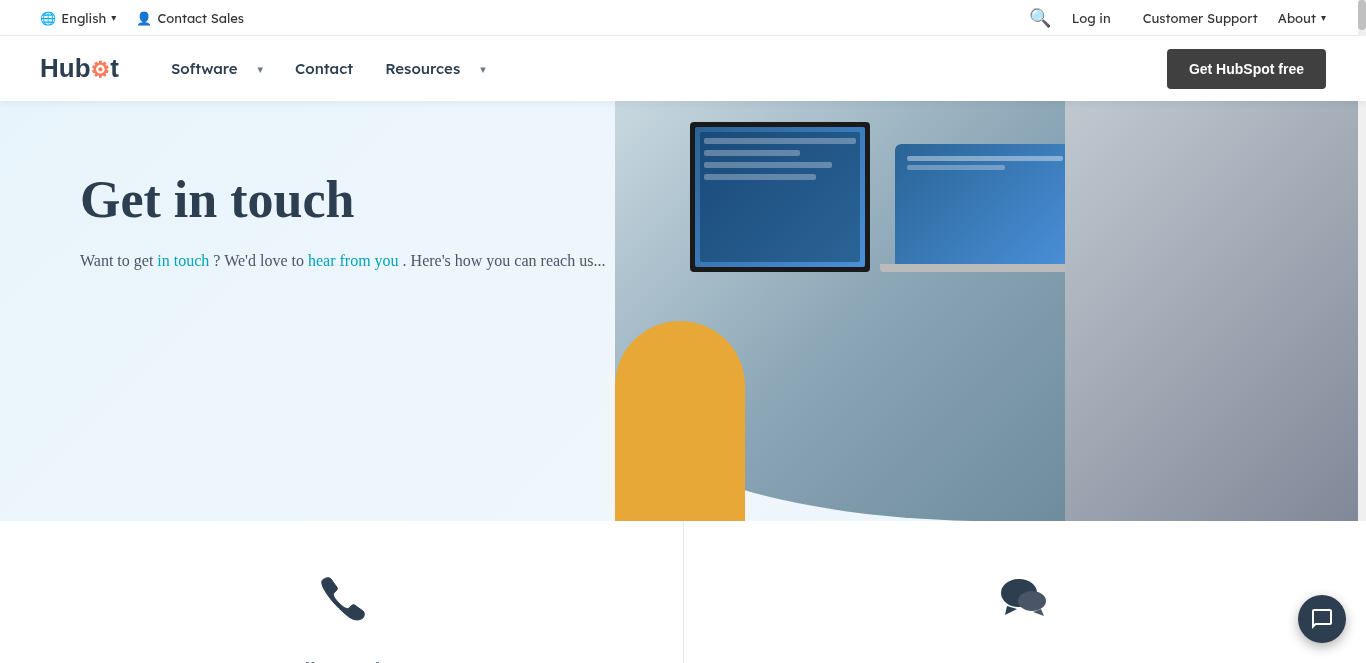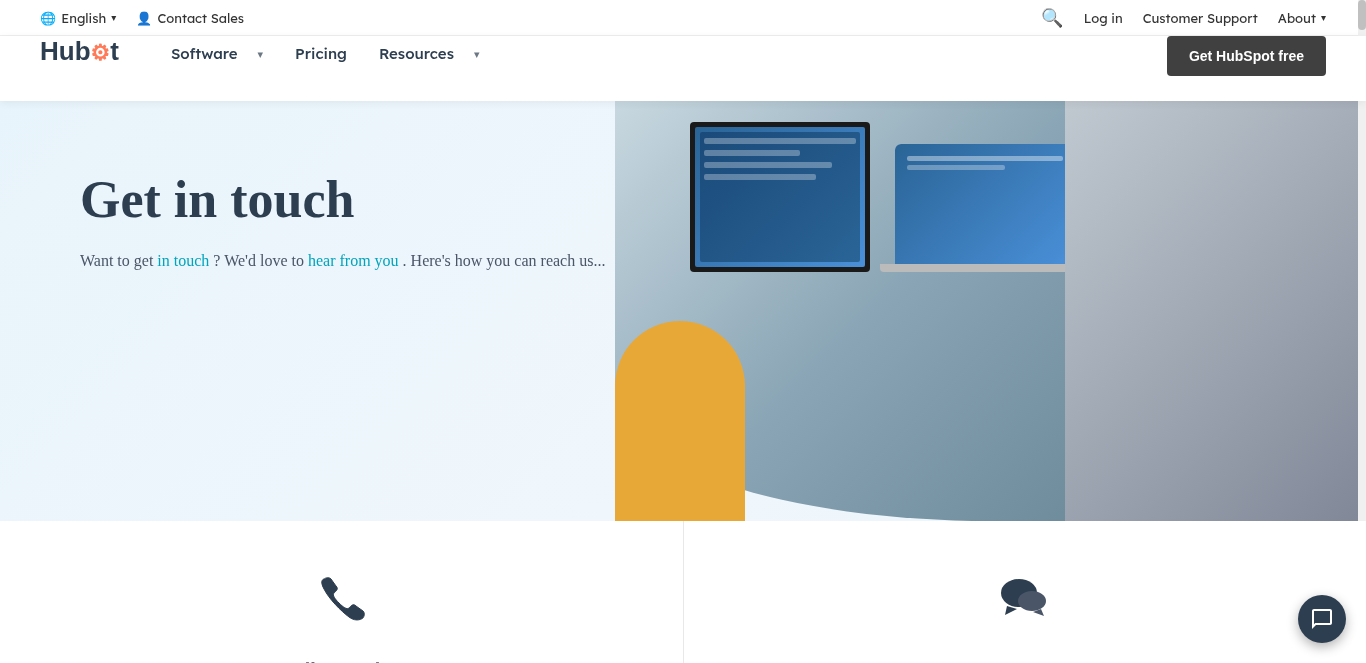--- a/index.html
+++ b/index.html
@@ -18,21 +18,21 @@
     }
     .top-bar-left { display: flex; align-items: center; gap: 20px; }
     .top-bar-right { display: flex; align-items: center; gap: 20px; }
     .top-bar-item { display: flex; align-items: center; gap: 5px; cursor: pointer; color: #333; }
     .chevron-small { font-size: 10px; }
     .search-icon-top { color: #00a4bd; font-size: 18px; cursor: pointer; }
 
     
     .main-nav {
       display: flex;
-      align-items: flex-start;
+      align-items: center;
       padding: 0 40px;
       height: 65px;
       background: #fff;
       box-shadow: 0 2px 8px rgba(0,0,0,0.06);
       position: relative;
       z-index: 10;
     }
     .nav-items { display: flex; align-items: center; gap: 8px; flex: 1; }
     .nav-item {
       display: flex;
@@ -271,21 +271,21 @@
       <span class="chevron-small">▾</span>
     </div>
     <div class="top-bar-item">
       <span>👤</span>
       <span>Contact Sales</span>
     </div>
   </div>
   <div class="top-bar-right">
     <span class="search-icon-top">🔍</span>
     <span style="cursor:pointer;font-size:13px;">Log in</span>
-    <span style="cursor:pointer;font-size:13px;">Customer Support</span>
+    <span style="cursor:pointer;font-size:13px;margin-left:12px;">Customer Support</span>
     <div class="top-bar-item">
       <span>About</span>
       <span class="chevron-small">▾</span>
     </div>
   </div>
 </div>
 
 <nav class="main-nav">
 
   <div class="hubspot-logo">
@@ -293,21 +293,21 @@
       <span style="color:#2d3e50">Hub</span><span class="hs-orange" style="font-size:22px">⚙</span><span style="color:#2d3e50">t</span>
     </span>
   </div>
 
   <div class="nav-items">
     <div class="nav-item">
       <span>Software</span>
       <span class="nav-chevron">▾</span>
     </div>
     <div class="nav-item">
-      <span>Pricing</span>
+      <span>Contact</span>
     </div>
     <div class="nav-item">
       <span>Resources</span>
       <span class="nav-chevron">▾</span>
     </div>
   </div>
 
   <button class="nav-cta">Get HubSpot free</button>
 </nav>
 

